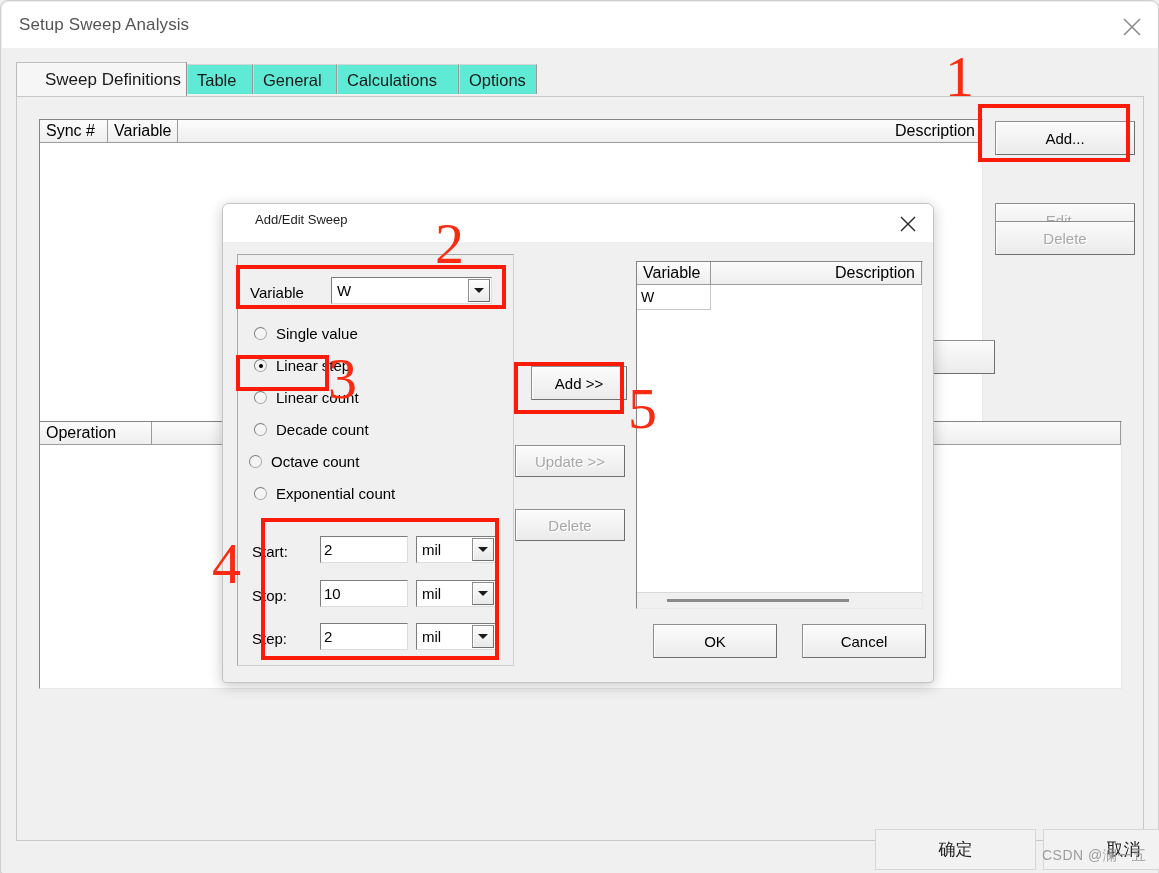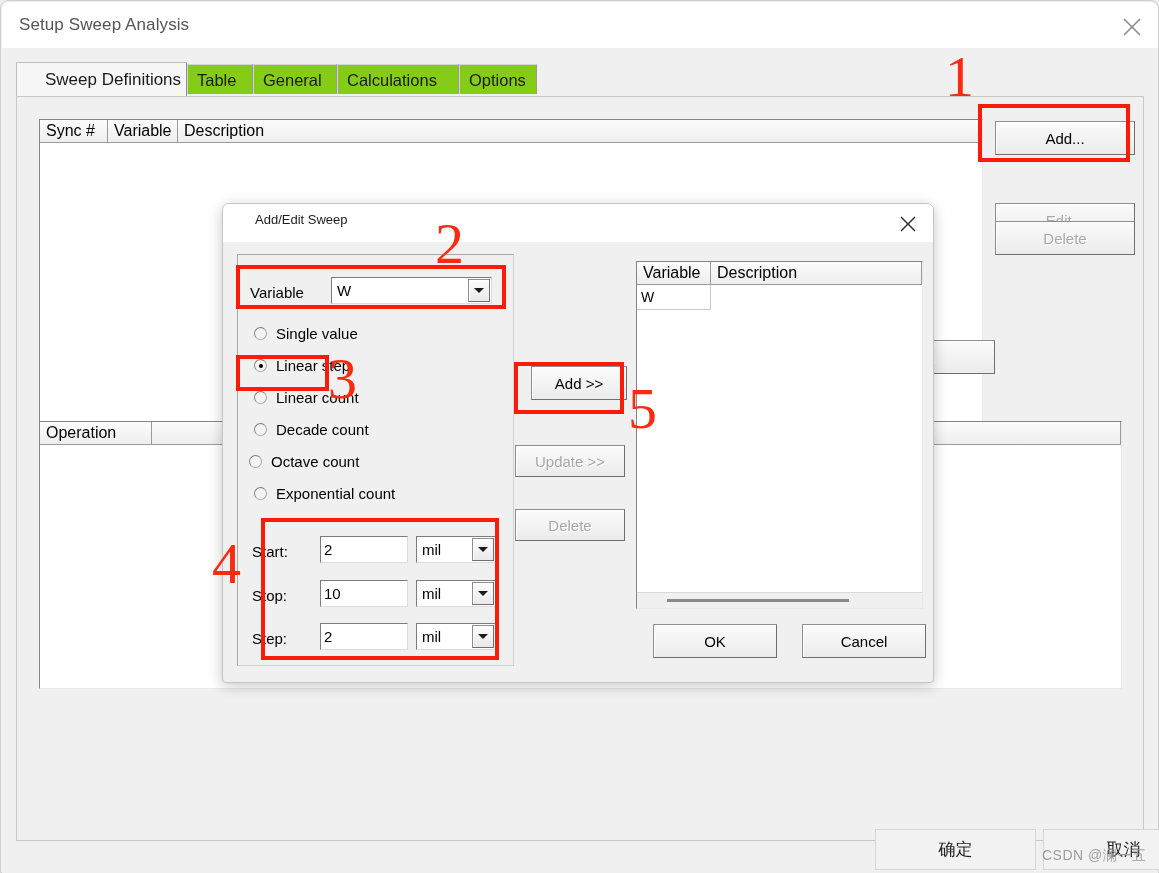--- a/index.html
+++ b/index.html
@@ -65,21 +65,21 @@
     height: 30px;
   }
   .tab {
     position: absolute;
     top: 0;
     height: 30px;
     line-height: 30px;
     padding: 0 9px;
     font-size: 16.5px;
     color: #1a1a1a;
-    background: #84cc16;
+    background: #5eead4;
     border-left: 1px solid #d4d4d4;
     border-right: 1px solid #9a9a9a;
     border-top: 1px solid #d4d4d4;
     box-sizing: border-box;
     white-space: nowrap;
   }
   .tab.active {
     background: #f6f6f6;
     border-left: 1px solid #bdbdbd;
     border-top: 1px solid #bdbdbd;
@@ -126,21 +126,21 @@
     font-size: 16px;
     color: #000;
     background: linear-gradient(#fcfcfc, #eeeeee);
     border-right: 1px solid #9b9b9b;
     border-bottom: 1px solid #9b9b9b;
     box-sizing: border-box;
     padding: 0 6px;
     white-space: nowrap;
     overflow: hidden;
   }
-  .hdr-cell.center { text-align: left; }
+  .hdr-cell.center { text-align: right; }
 
   
   .btn {
     position: absolute;
     background: linear-gradient(#fbfbfb, #ebebeb);
     border: 1px solid #8e8e8e;
     border-right-color: #6f6f6f;
     border-bottom-color: #6f6f6f;
     box-shadow: inset 1px 1px 0 #ffffff;
     box-sizing: border-box;

